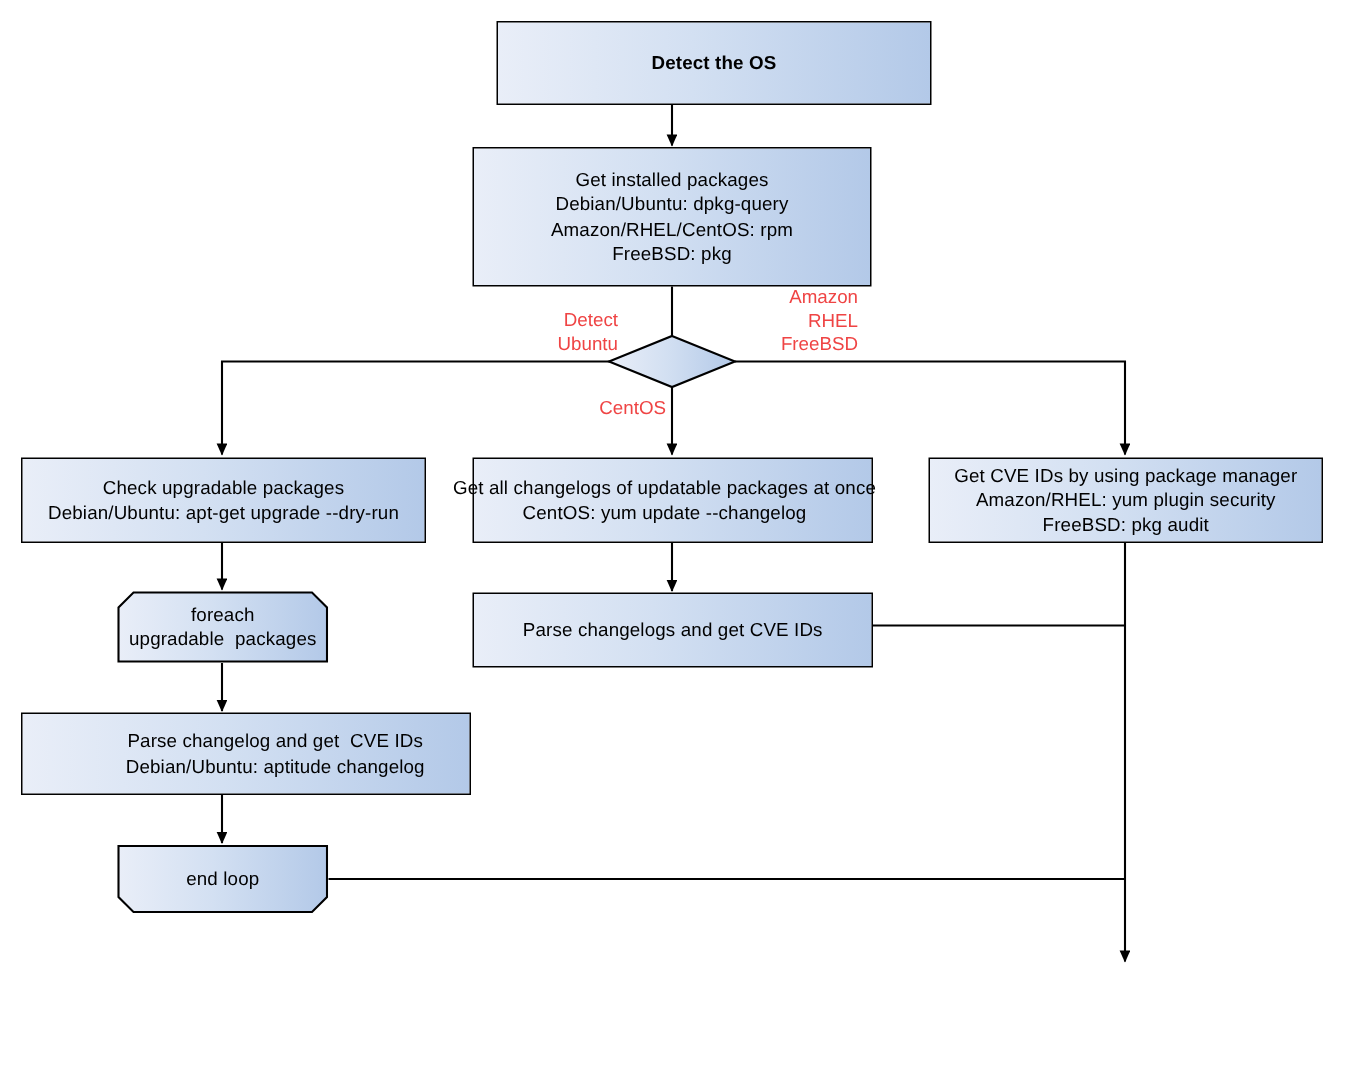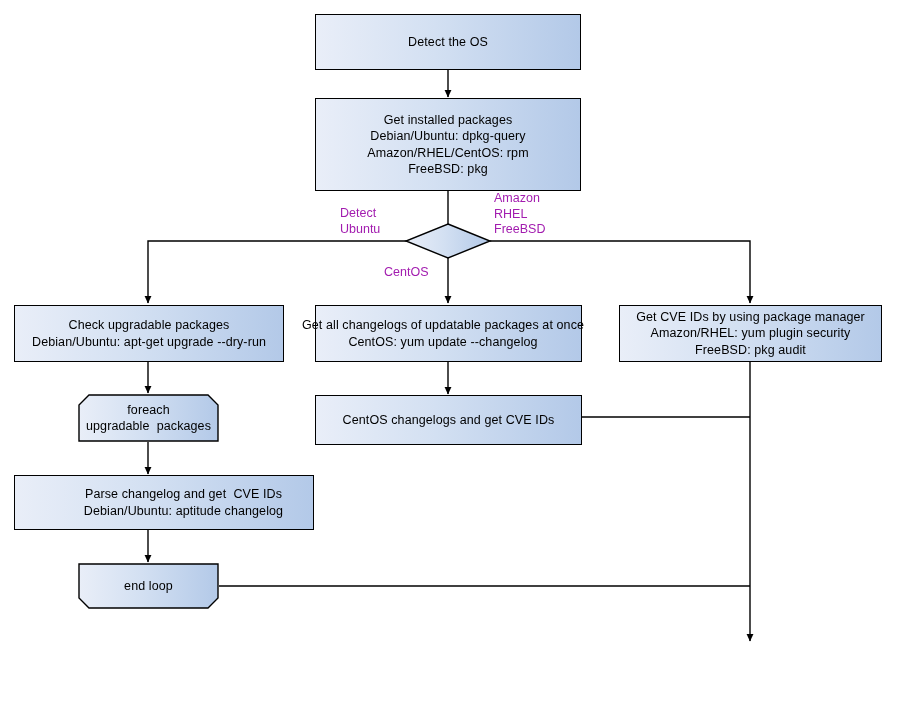--- a/index.html
+++ b/index.html
@@ -65,23 +65,23 @@
     width: 100%;
     text-align: center;
     white-space: pre;
     font-size: 12.5px;
     line-height: 16.5px;
   }
   .edge-label {
     position: absolute;
     font-size: 12.5px;
     line-height: 15.5px;
-    color: #a21caf;
+    color: #ef4444;
     white-space: pre;
-    text-align: left;
+    text-align: right;
   }
 </style>
 </head>
 <body>
 
 <div id="canvas">
 
   <svg id="edges" viewBox="0 0 898 712">
     <defs>
       <marker id="arrow" markerWidth="9" markerHeight="9" refX="7.4" refY="3.6" orient="auto" markerUnits="userSpaceOnUse">
@@ -119,21 +119,21 @@
       <path d="M582,417 L750,417"></path>
 
       <path d="M750,362 L750,641" marker-end="url(#arrow)"></path>
     </g>
 
     <g>
       <path d="M448,224 L490,241 L448,258 L406,241 z" fill="url(#nodeGrad)" stroke="#000000" stroke-width="1.4"></path>
     </g>
   </svg>
 
-  <div class="node" style="left:315px; top:14px; width:266px; height:56px;">
+  <div class="node" style="left:331px; top:14px; width:290px; height:56px;font-weight:bold;">
     <span>Detect the OS</span>
   </div>
 
   <div class="node" style="left:315px; top:98px; width:266px; height:93px;">
     <span>Get installed packages
 Debian/Ubuntu: dpkg-query
 Amazon/RHEL/CentOS: rpm
 FreeBSD: pkg</span>
   </div>
 
@@ -169,21 +169,21 @@
     <span class="loop-label">foreach
 upgradable  packages</span>
   </div>
 
   <div class="node" style="left:14px; top:475px; width:300px; height:55px;padding-left:39px;">
     <span>Parse changelog and get  CVE IDs
 Debian/Ubuntu: aptitude changelog</span>
   </div>
 
   <div class="node" style="left:315px; top:395px; width:267px; height:50px;">
-    <span>CentOS changelogs and get CVE IDs</span>
+    <span>Parse changelogs and get CVE IDs</span>
   </div>
 
   <div class="node loop-end" style="left:78px; top:563px; width:141px; height:46px;">
     <svg class="loop-shape" viewBox="0 0 141 46" preserveAspectRatio="none">
       <path d="M1,1 L140,1 L140,35 L130,45 L11,45 L1,35 z" fill="url(#nodeGrad)" stroke="#000000" stroke-width="1.4" vector-effect="non-scaling-stroke"></path>
     </svg>
     <span class="loop-label">end loop</span>
   </div>
 
 

